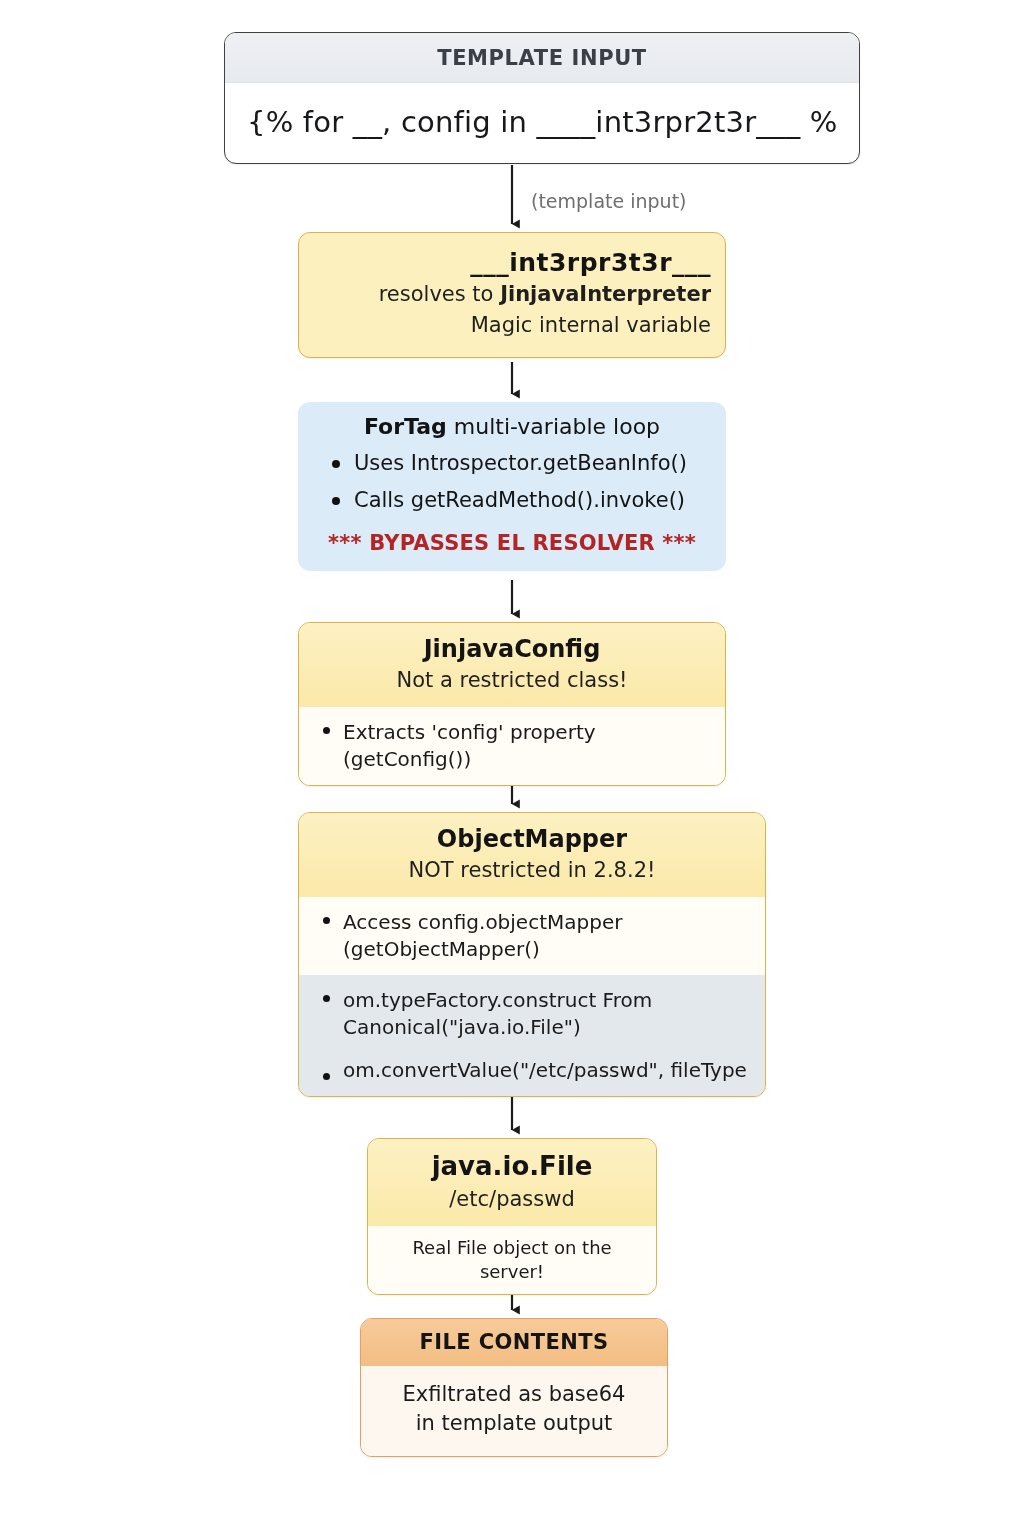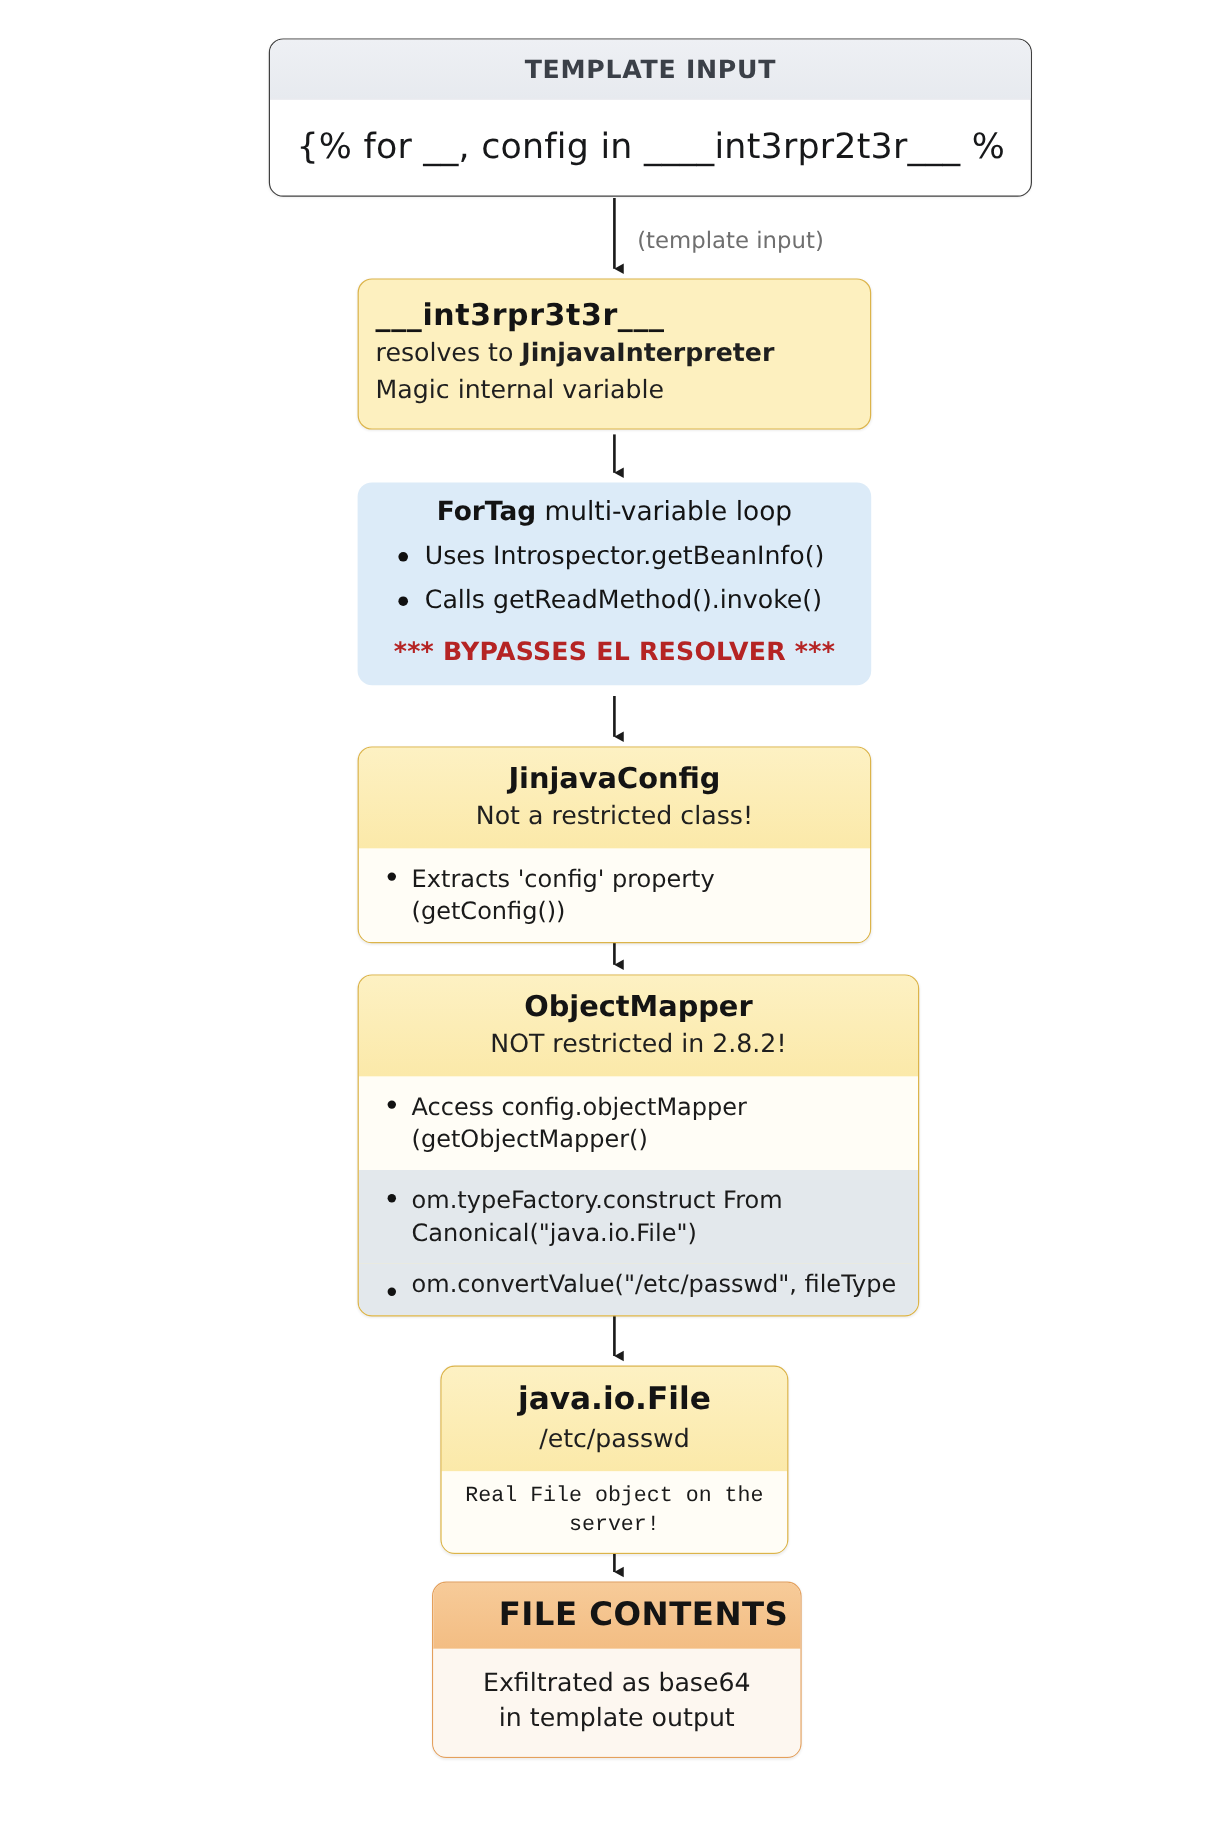--- a/index.html
+++ b/index.html
@@ -110,21 +110,21 @@
     background: #121212;
     border-radius: 50%;
   }
 
   
   .node-interp {
     left: 298px;
     top: 232px;
     width: 428px;
     padding: 14px 14px 18px 14px;
-    text-align: left;
+    text-align: right;
     border-radius: 12px;
   }
   .node-interp .title { font-size: 25px; letter-spacing: 0.5px; }
 
   
   .node-fortag {
     left: 298px;
     top: 402px;
     width: 428px;
     background: #dcebf8;
@@ -187,38 +187,38 @@
 
   
   .node-file {
     left: 367px;
     top: 1138px;
     width: 290px;
     border-radius: 12px;
   }
   .node-file .title { font-size: 26px; }
   .node-file .subtitle { font-size: 21px; }
-  .node-file .row { text-align: center; font-size: 18px; padding: 10px 12px 11px 12px; font-family: Liberation Mono, monospace; }
+  .node-file .row { text-align: center; font-size: 18px; padding: 10px 12px 11px 12px; }
 
   
   .node-fc {
     left: 360px;
     top: 1318px;
     width: 308px;
     border: 1.5px solid #e4a05c;
     background: #fdf6ee;
     border-radius: 12px;
     box-shadow: 0 1px 2px rgba(0,0,0,0.07);
   }
   .node-fc .head {
     background: linear-gradient(180deg, #f7cb99 0%, #f3bd83 100%);
     text-align: center;
     padding: 10px 10px 11px 10px;
   }
-  .node-fc .head .title { font-size: 27px; letter-spacing: 0.4px; text-align: right; }
+  .node-fc .head .title { font-size: 21px; letter-spacing: 0.4px; }
   .node-fc .fc-body {
     background: #fdf7f0;
     text-align: center;
     font-size: 21px;
     line-height: 1.38;
     color: #1b1b1b;
     padding: 14px 14px 18px 14px;
   }
 
   

